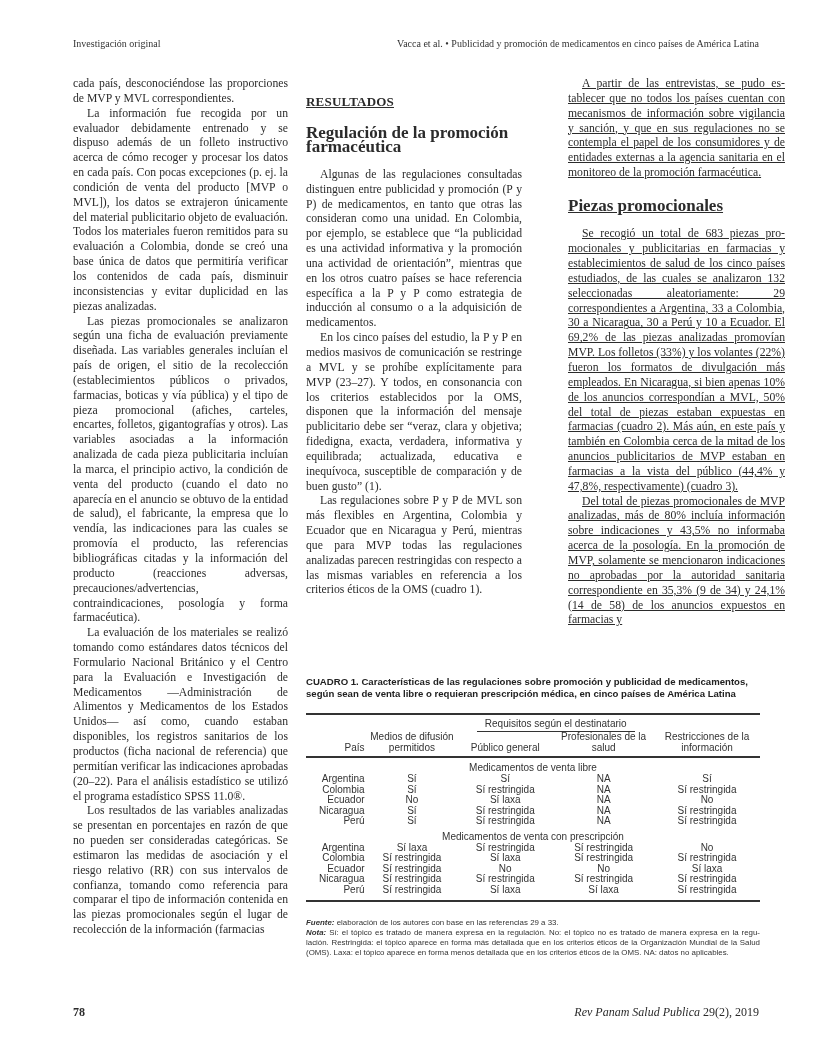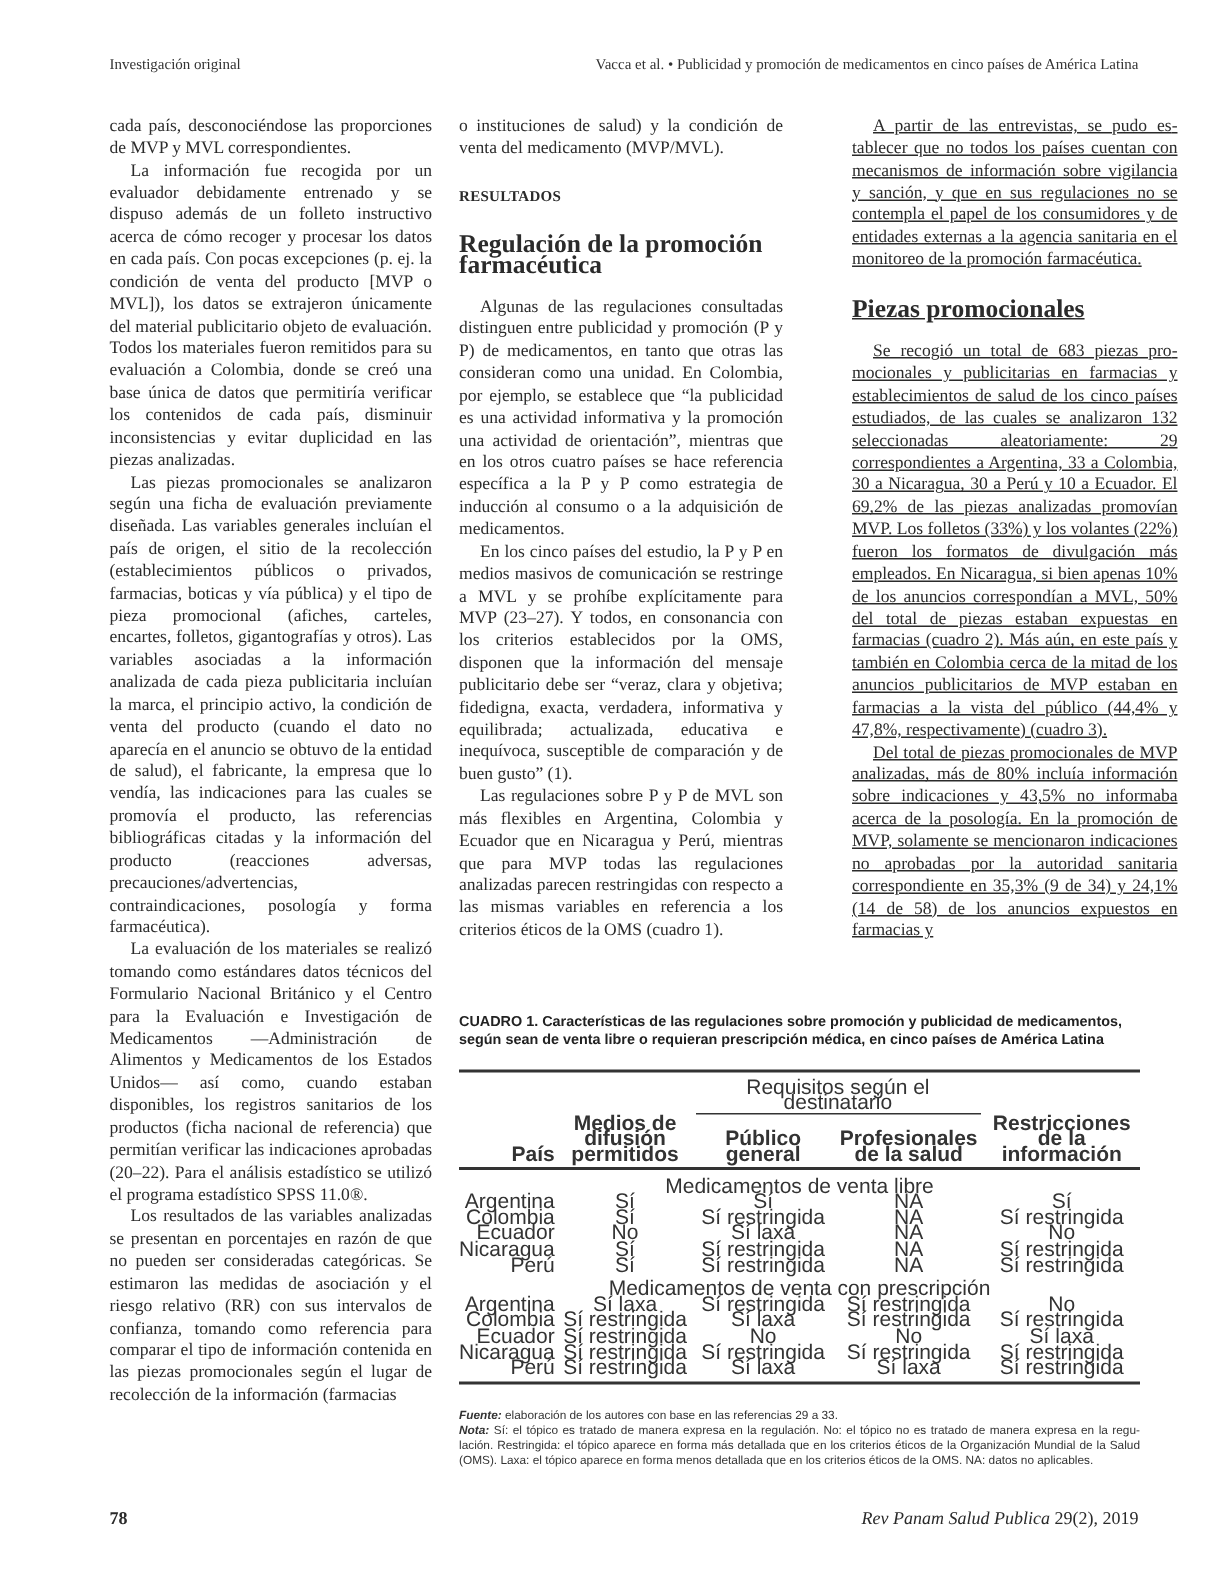--- a/index.html
+++ b/index.html
@@ -11,30 +11,30 @@
   .running-head .left { position: absolute; left: 0; top: 0; }
   .running-head .right { position: absolute; right: 0; top: 0; }
 
   .col { position: absolute; font-size: 11.7px; line-height: 14.85px; text-align: justify; hyphens: manual; color: #2b2b2b; }
   .col p { margin: 0; text-indent: 14px; }
   .col p.noindent { text-indent: 0; }
   #col1 { left: 73px; top: 77px; width: 215px; }
   #col2 { left: 306px; top: 77px; width: 216px; }
   #col3 { left: 568px; top: 77px; width: 217px; text-decoration: underline; }
 
-  h2.section { font-size: 10px; font-weight: bold; margin: 18px 0 0 0; letter-spacing: 0.2px; }
+  h2.section { font-size: 13px; font-weight: bold; margin: 18px 0 0 0; letter-spacing: 0.2px; text-decoration: underline; }
   h3.sub { font-size: 17px; font-weight: bold; margin: 16px 0 13px 0; line-height: 14.5px; text-align: left; }
   #col3 h3.sub { margin-top: 18px; margin-bottom: 14px; }
 
   .table-block { position: absolute; left: 306px; top: 676px; width: 454px; }
   .table-caption { font-size: 9.6px; font-weight: bold; line-height: 12.3px; color: #222; }
-  .cuadro-table { width: 100%; border-collapse: collapse; margin-top: 12px; font-size: 14px; line-height: 10.6px; color: #333; }
+  .cuadro-table { width: 100%; border-collapse: collapse; margin-top: 12px; font-size: 10px; line-height: 10.6px; color: #333; }
   .cuadro-table thead tr:first-child th { border-top: 2px solid #333; padding-top: 4px; }
   .cuadro-table th { font-weight: normal; vertical-align: bottom; padding: 0 2px; }
-  .cuadro-table thead tr.last th { border-bottom: 2px solid #333; padding-bottom: 3px; font-weight: bold; }
+  .cuadro-table thead tr.last th { border-bottom: 2px solid #333; padding-bottom: 3px; }
   .cuadro-table .group-head { text-align: center; }
   .cuadro-table .group-head span { display: inline-block; border-bottom: 1px solid #333; padding: 0 8px 2px 8px; }
   .cuadro-table td { padding: 0 2px; text-align: center; white-space: nowrap; }
   .cuadro-table td.country, .cuadro-table th.country { text-align: right; padding-left: 0; }
   .cuadro-table tr.section-row td { padding-top: 5px; text-align: center; }
   .cuadro-table tbody tr.final td { padding-bottom: 4px; border-bottom: 2px solid #333; }
   .col-pais { width: 60px; }
   .col-medios { width: 90px; }
   .col-publico { width: 95px; }
   .col-prof { width: 100px; }
@@ -58,21 +58,20 @@
 
 <div class="col serif" id="col1">
   <p class="noindent">cada país, desconociéndose las propor­ciones de MVP y MVL correspondientes.</p>
   <p>La información fue recogida por un evaluador debidamente entrenado y se dispuso además de un folleto instructivo acerca de cómo recoger y procesar los datos en cada país. Con pocas excepcio­nes (p. ej. la condición de venta del producto [MVP o MVL]), los datos se ex­trajeron únicamente del material publici­tario objeto de evaluación. Todos los materiales fueron remitidos para su eva­luación a Colombia, donde se creó una base única de datos que permitiría verifi­car los contenidos de cada país, dismi­nuir inconsistencias y evitar duplicidad en las piezas analizadas.</p>
   <p>Las piezas promocionales se analizaron según una ficha de evaluación previa­mente diseñada. Las variables generales incluían el país de origen, el sitio de la recolección (establecimientos públicos o privados, farmacias, boticas y vía pública) y el tipo de pieza promocional (afiches, carteles, encartes, folletos, gigantografías y otros). Las variables asociadas a la in­formación analizada de cada pieza publi­citaria incluían la marca, el principio ac­tivo, la condición de venta del producto (cuando el dato no aparecía en el anuncio se obtuvo de la entidad de salud), el fa­bricante, la empresa que lo vendía, las in­dicaciones para las cuales se promovía el producto, las referencias bibliográficas citadas y la información del producto (re­acciones adversas, precauciones/adver­tencias, contraindicaciones, posología y forma farmacéutica).</p>
   <p>La evaluación de los materiales se rea­lizó tomando como estándares datos téc­nicos del Formulario Nacional Británico y el Centro para la Evaluación e Investi­gación de Medicamentos —Administra­ción de Alimentos y Medicamentos de los Estados Unidos— así como, cuando estaban disponibles, los registros sanita­rios de los productos (ficha nacional de referencia) que permitían verificar las in­dicaciones aprobadas (20–22). Para el análisis estadístico se utilizó el programa estadístico SPSS 11.0®.</p>
   <p>Los resultados de las variables ana­lizadas se presentan en porcentajes en razón de que no pueden ser considera­das categóricas. Se estimaron las medi­das de asociación y el riesgo relativo (RR) con sus intervalos de confianza, tomando como referencia para comparar el tipo de información contenida en las piezas promocionales según el lugar de recolección de la información (farmacias</p>
 </div>
 
 <div class="col serif" id="col2">
-  <p class="noindent">o instituciones de salud) y la condición de venta del medicamento (MVP/MVL).</p>
   <h2 class="section">RESULTADOS</h2>
   <h3 class="sub">Regulación de la promoción farmacéutica</h3>
   <p>Algunas de las regulaciones consulta­das distinguen entre publicidad y pro­moción (P y P) de medicamentos, en tanto que otras las consideran como una unidad. En Colombia, por ejemplo, se es­tablece que “la publicidad es una activi­dad informativa y la promoción una ac­tividad de orientación”, mientras que en los otros cuatro países se hace referencia específica a la P y P como estrategia de inducción al consumo o a la adquisición de medicamentos.</p>
   <p>En los cinco países del estudio, la P y P en medios masivos de comunicación se restringe a MVL y se prohíbe explícita­mente para MVP (23–27). Y todos, en con­sonancia con los criterios establecidos por la OMS, disponen que la información del mensaje publicitario debe ser “veraz, clara y objetiva; fidedigna, exacta, verda­dera, informativa y equilibrada; actuali­zada, educativa e inequívoca, susceptible de comparación y de buen gusto” (1).</p>
   <p>Las regulaciones sobre P y P de MVL son más flexibles en Argentina, Colom­bia y Ecuador que en Nicaragua y Perú, mientras que para MVP todas las regula­ciones analizadas parecen restringidas con respecto a las mismas variables en referencia a los criterios éticos de la OMS (cuadro 1).</p>
 </div>
 
 <div class="col serif" id="col3">
   <p>A partir de las entrevistas, se pudo es­tablecer que no todos los países cuentan con mecanismos de información sobre vigilancia y sanción, y que en sus regula­ciones no se contempla el papel de los consumidores y de entidades externas a la agencia sanitaria en el monitoreo de la promoción farmacéutica.</p>
   <h3 class="sub">Piezas promocionales</h3>

